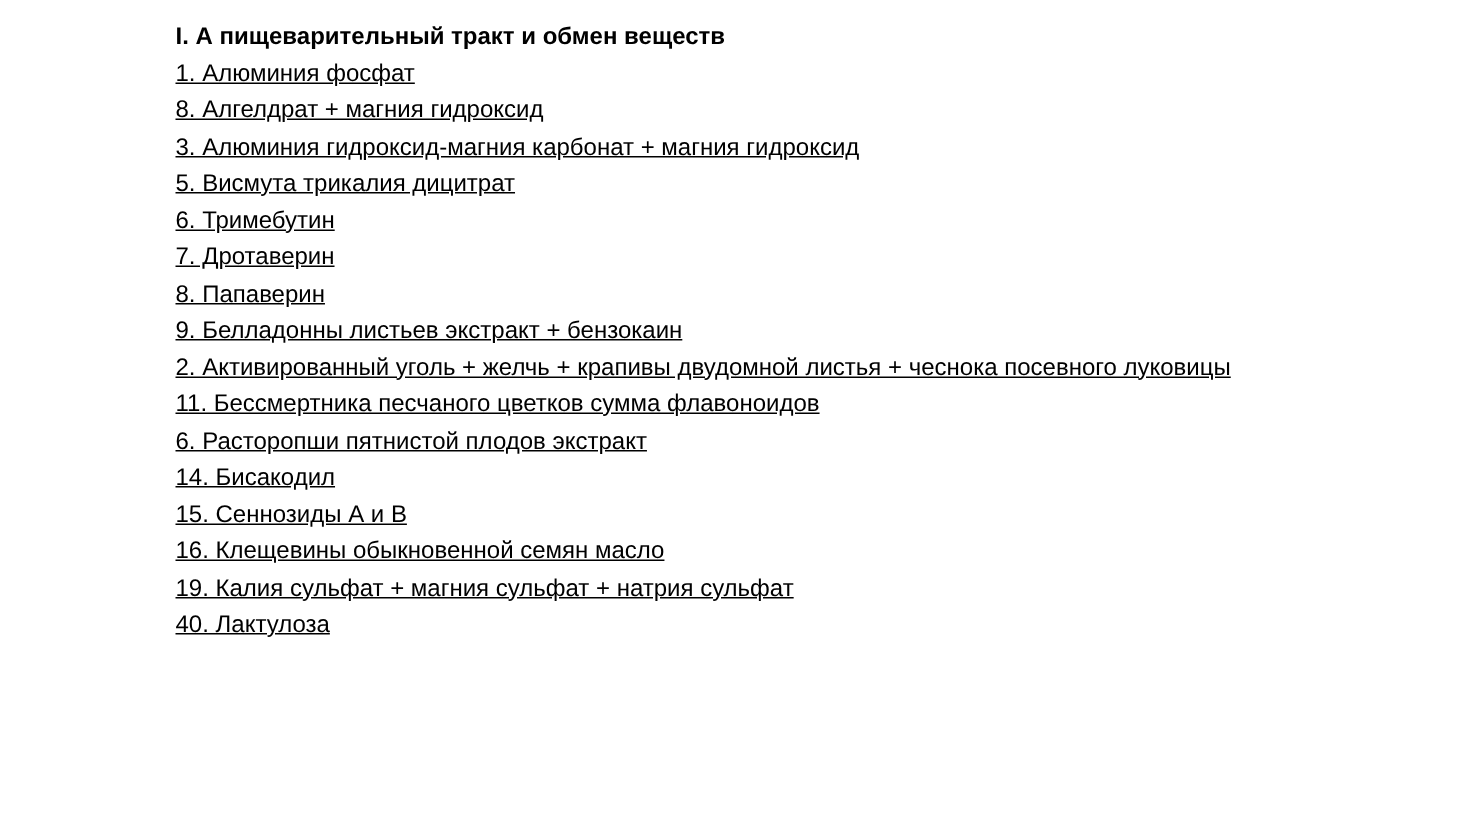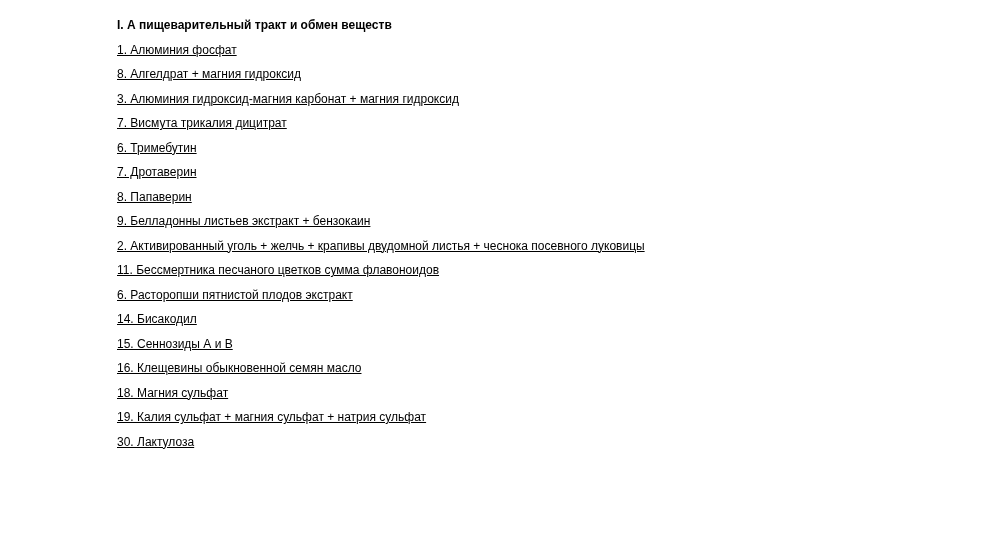--- a/index.html
+++ b/index.html
@@ -12,48 +12,47 @@
     height: 552px;
     overflow: hidden;
     font-family: "Liberation Sans", sans-serif;
     color: #000000;
   }
   .doc {
     position: absolute;
     left: 117px;
     top: 13px;
     width: 748px;
-    font-size: 12px;
+    font-size: 16px;
     line-height: 24.5px;
   }
   .doc-heading {
     font-weight: bold;
   }
   .list-item {
     font-weight: normal;
     text-decoration: underline;
   }
 </style>
 </head>
 <body>
 
 <div class="doc">
   <div class="doc-heading">I. А пищеварительный тракт и обмен веществ</div>
   <div>
       <div class="list-item">1. Алюминия фосфат</div>
       <div class="list-item">8. Алгелдрат + магния гидроксид</div>
       <div class="list-item">3. Алюминия гидроксид-магния карбонат + магния гидроксид</div>
-      <div class="list-item">7. Висмута трикалия дицитрат</div>
+      <div class="list-item">5. Висмута трикалия дицитрат</div>
       <div class="list-item">6. Тримебутин</div>
       <div class="list-item">7. Дротаверин</div>
       <div class="list-item">8. Папаверин</div>
       <div class="list-item">9. Белладонны листьев экстракт + бензокаин</div>
       <div class="list-item">2. Активированный уголь + желчь + крапивы двудомной листья + чеснока посевного луковицы</div>
       <div class="list-item">11. Бессмертника песчаного цветков сумма флавоноидов</div>
       <div class="list-item">6. Расторопши пятнистой плодов экстракт</div>
       <div class="list-item">14. Бисакодил</div>
       <div class="list-item">15. Сеннозиды А и В</div>
       <div class="list-item">16. Клещевины обыкновенной семян масло</div>
-      <div class="list-item">18. Магния сульфат</div>
       <div class="list-item">19. Калия сульфат + магния сульфат + натрия сульфат</div>
-      <div class="list-item">30. Лактулоза</div>
+      <div class="list-item">40. Лактулоза</div>
     </div>
 </div>
 
 </body></html>

